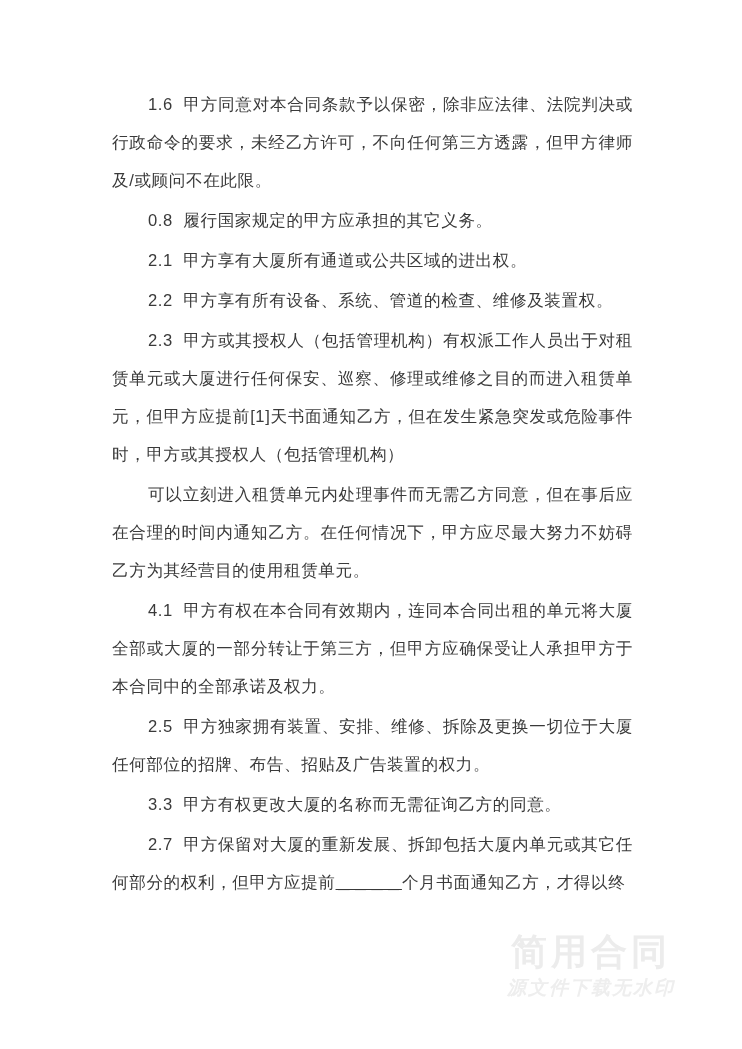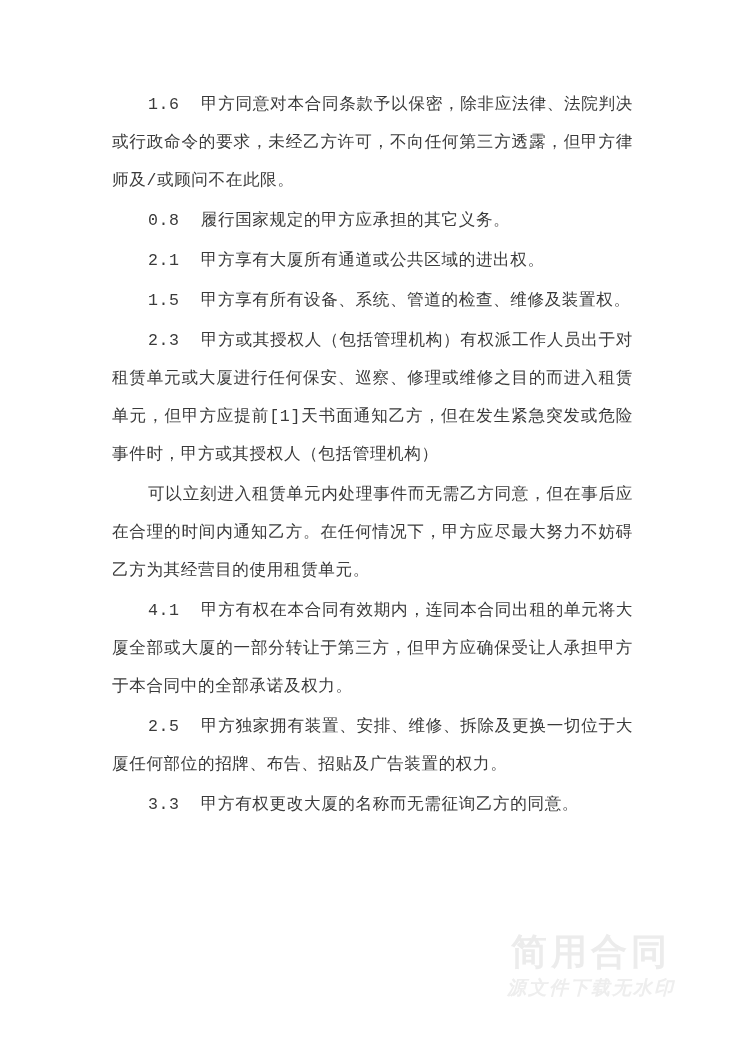--- a/index.html
+++ b/index.html
@@ -33,21 +33,21 @@
 
   .para {
     font-size: 16.6px;
     line-height: 38px;
     color: #3a3a3a;
     text-align: justify;
     text-justify: inter-ideograph;
     margin: 0;
     letter-spacing: 0.6px;
     white-space: pre-wrap;
-    font-family: Liberation Mono, monospace;
+    font-family: Liberation Sans, sans-serif;
   }
 
   
   .indent {
     text-indent: 36px;
   }
 
   
   .gap-0  { margin-top: 0; }
   .gap-md { margin-top: 2px; }
@@ -98,32 +98,33 @@
 
   <div id="doc-body">
 
     <p class="para indent gap-0">1.6  甲方同意对本合同条款予以保密，除非应法律、法院判决或行政命令的要求，未经乙方许可，不向任何第三方透露，但甲方律师及/或顾问不在此限。</p>
 
     <p class="para indent gap-md">0.8  履行国家规定的甲方应承担的其它义务。</p>
 
 
     <p class="para indent gap-md">2.1  甲方享有大厦所有通道或公共区域的进出权。</p>
 
-    <p class="para indent gap-md">1.5  甲方享有所有设备、系统、管道的检查、维修及装置权。</p>
+    <p class="para indent gap-md">2.2  甲方享有所有设备、系统、管道的检查、维修及装置权。</p>
 
     <p class="para indent gap-md">2.3  甲方或其授权人（包括管理机构）有权派工作人员出于对租赁单元或大厦进行任何保安、巡察、修理或维修之目的而进入租赁单元，但甲方应提前[1]天书面通知乙方，但在发生紧急突发或危险事件时，甲方或其授权人（包括管理机构）</p>
 
     <p class="para indent gap-md">可以立刻进入租赁单元内处理事件而无需乙方同意，但在事后应在合理的时间内通知乙方。在任何情况下，甲方应尽最大努力不妨碍乙方为其经营目的使用租赁单元。</p>
 
     <p class="para indent gap-md">4.1  甲方有权在本合同有效期内，连同本合同出租的单元将大厦全部或大厦的一部分转让于第三方，但甲方应确保受让人承担甲方于本合同中的全部承诺及权力。</p>
 
     <p class="para indent gap-md">2.5  甲方独家拥有装置、安排、维修、拆除及更换一切位于大厦任何部位的招牌、布告、招贴及广告装置的权力。</p>
 
     <p class="para indent gap-md">3.3  甲方有权更改大厦的名称而无需征询乙方的同意。</p>
 
+    <p class="para indent gap-md"><span>2.7  甲方保留对大厦的重新发展、拆卸包括大厦内单元或其它任何部分的权利，但甲方应提前</span><span class="blank-fill">＿＿＿＿</span><span>个月书面通知乙方，才得以终</span></p>
 
   </div>
 
   <div id="watermark">
     <span class="wm-main">简用合同</span>
     <span class="wm-sub">源文件下载无水印</span>
   </div>
 
 </div>
 

